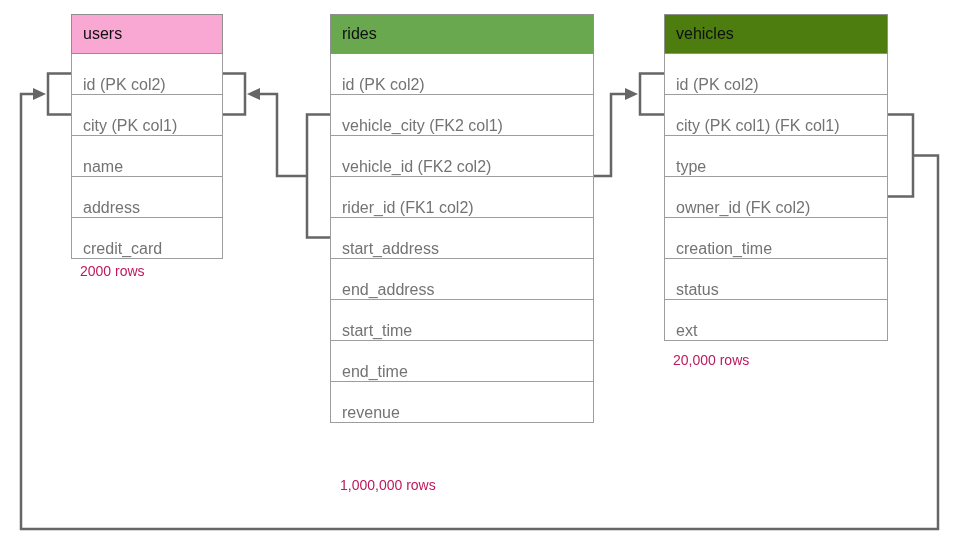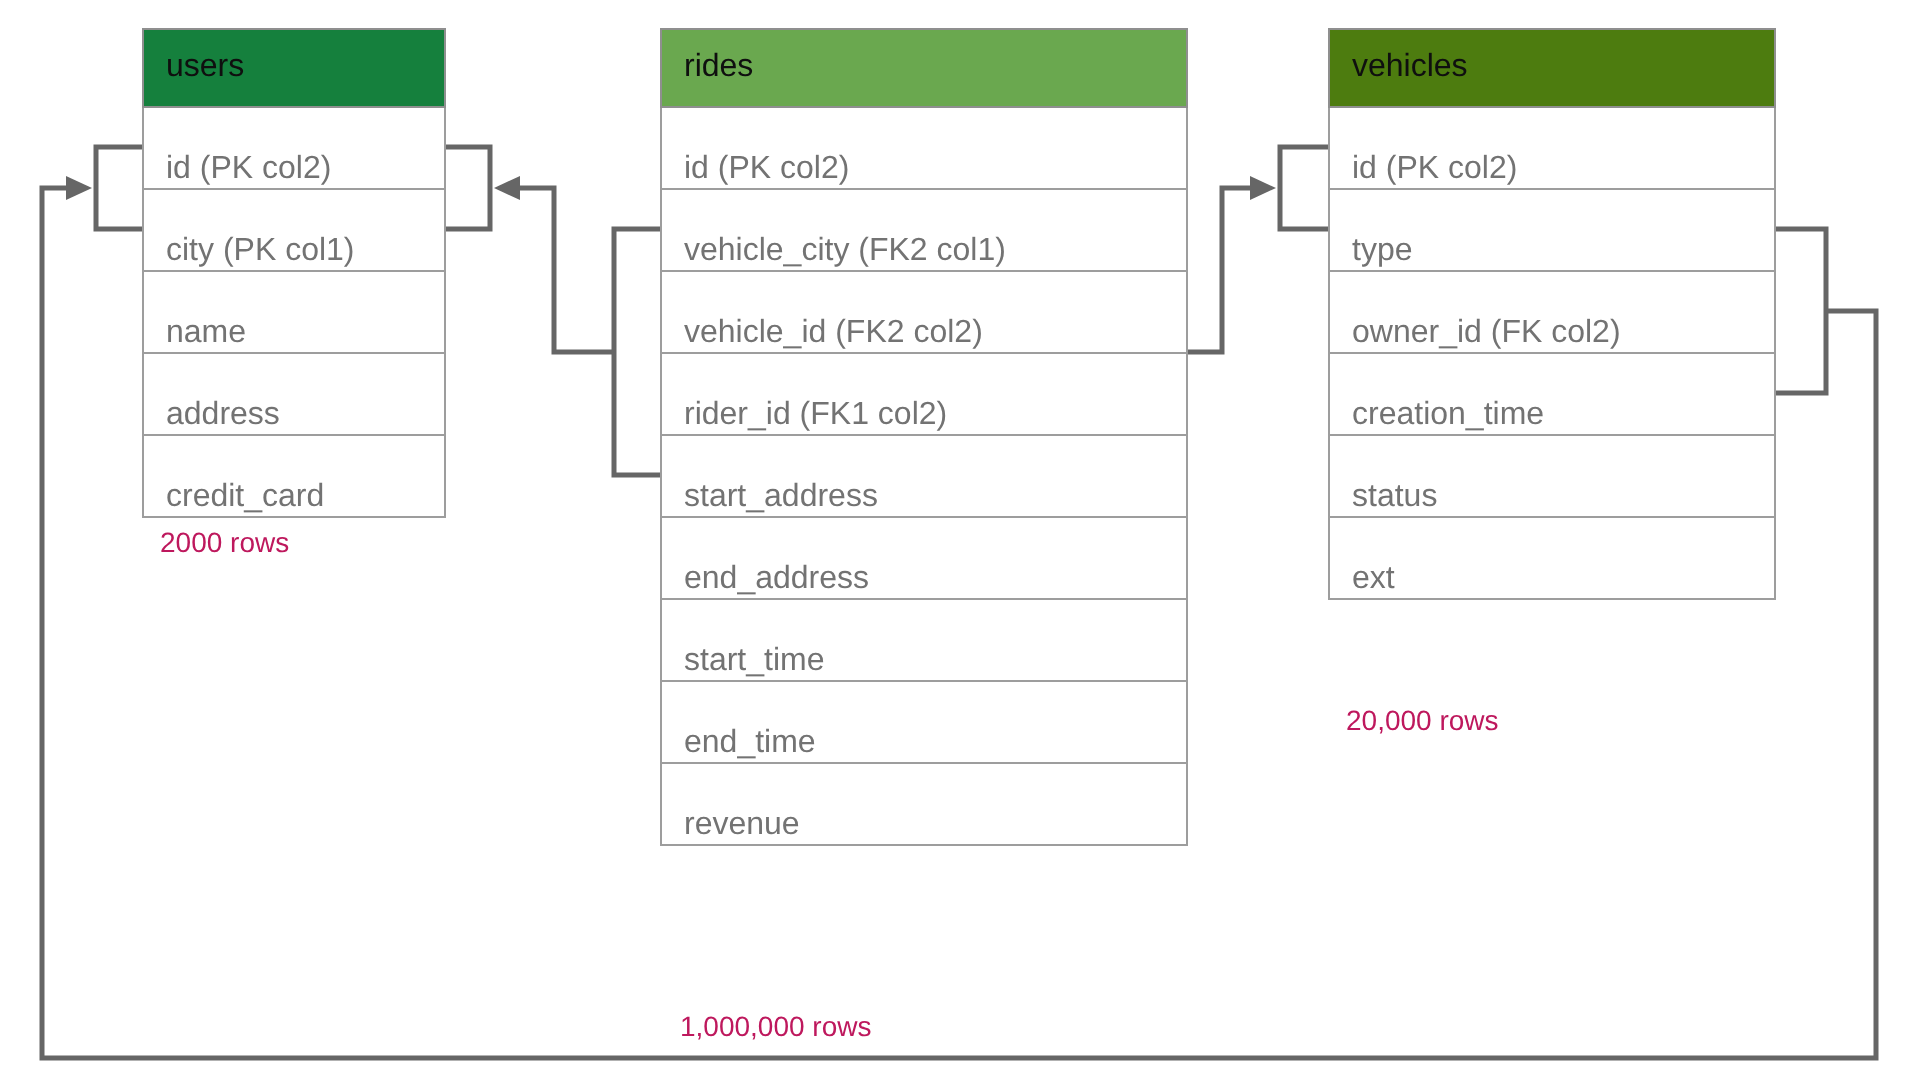--- a/index.html
+++ b/index.html
@@ -44,21 +44,21 @@
   .rowcount {
     position: absolute;
     font-size: 14px;
     color: #be185d;
     white-space: nowrap;
   }
   #table-users    { left: 71px;  top: 14px; width: 152px; }
   #table-rides    { left: 330px; top: 14px; width: 264px; }
   #table-vehicles { left: 664px; top: 14px; width: 224px; }
   #rowcount-users    { left: 80px;  top: 263px; }
-  #rowcount-rides    { left: 340px; top: 505px; }
+  #rowcount-rides    { left: 340px; top: 477px; }
   #rowcount-vehicles { left: 673px; top: 352px; }
   #connector-layer {
     position: absolute;
     left: 0; top: 0;
     width: 960px; height: 540px;
     pointer-events: none;
   }
   #connector-layer path {
     fill: none;
     stroke: #666666;
@@ -92,21 +92,21 @@
 
     <g>
       <path d="M888,114.5 H913 V196.5 H888"></path>
       <path d="M71,73.5 H48 V114.5 H71"></path>
       <path d="M913,155.5 H938 V529 H21 V94 H34"></path>
       <polygon points="46,94 33,88 33,100"></polygon>
     </g>
   </svg>
 
   <div class="db-table" id="table-users">
-    <div class="hdr" id="users-hdr" style="background: #15803d;">
+    <div class="hdr" id="users-hdr" style="background: #f9a8d4;">
       <span>users</span>
     </div>
     <div class="col-row">
         <span>id (PK col2)</span>
       </div>
       <div class="col-row">
         <span>city (PK col1)</span>
       </div>
       <div class="col-row">
         <span>name</span>
@@ -155,20 +155,23 @@
   <div class="rowcount" id="rowcount-rides">1,000,000 rows</div>
 
   <div class="db-table" id="table-vehicles">
     <div class="hdr" id="vehicles-hdr" style="background: #4d7c0f;">
       <span>vehicles</span>
     </div>
     <div class="col-row">
         <span>id (PK col2)</span>
       </div>
       <div class="col-row">
+        <span>city (PK col1) (FK col1)</span>
+      </div>
+      <div class="col-row">
         <span>type</span>
       </div>
       <div class="col-row">
         <span>owner_id (FK col2)</span>
       </div>
       <div class="col-row">
         <span>creation_time</span>
       </div>
       <div class="col-row">
         <span>status</span>

